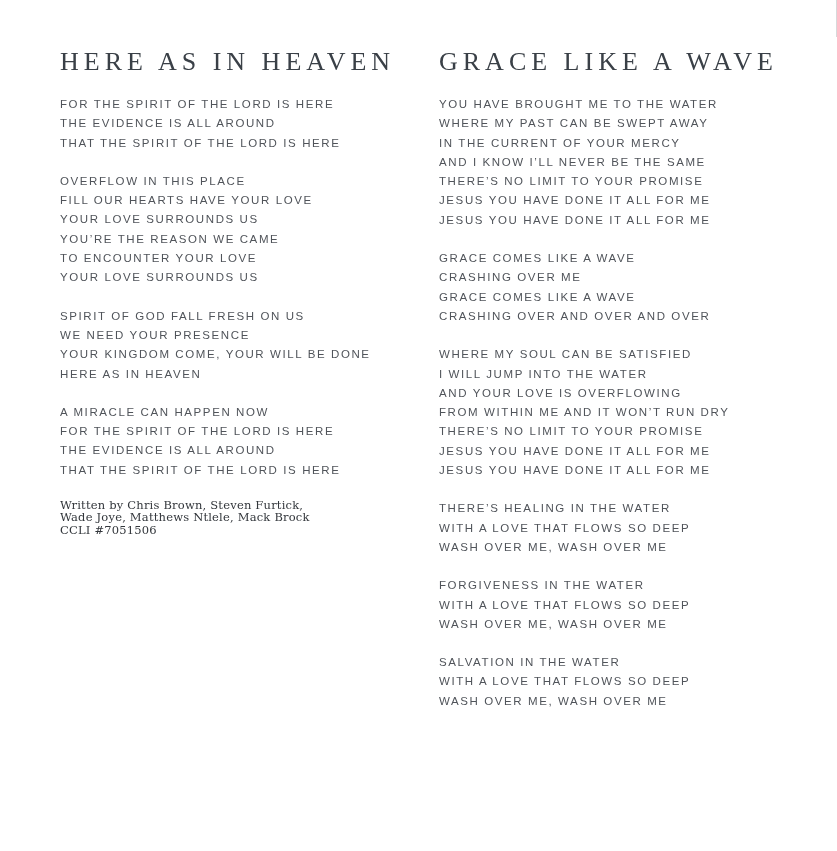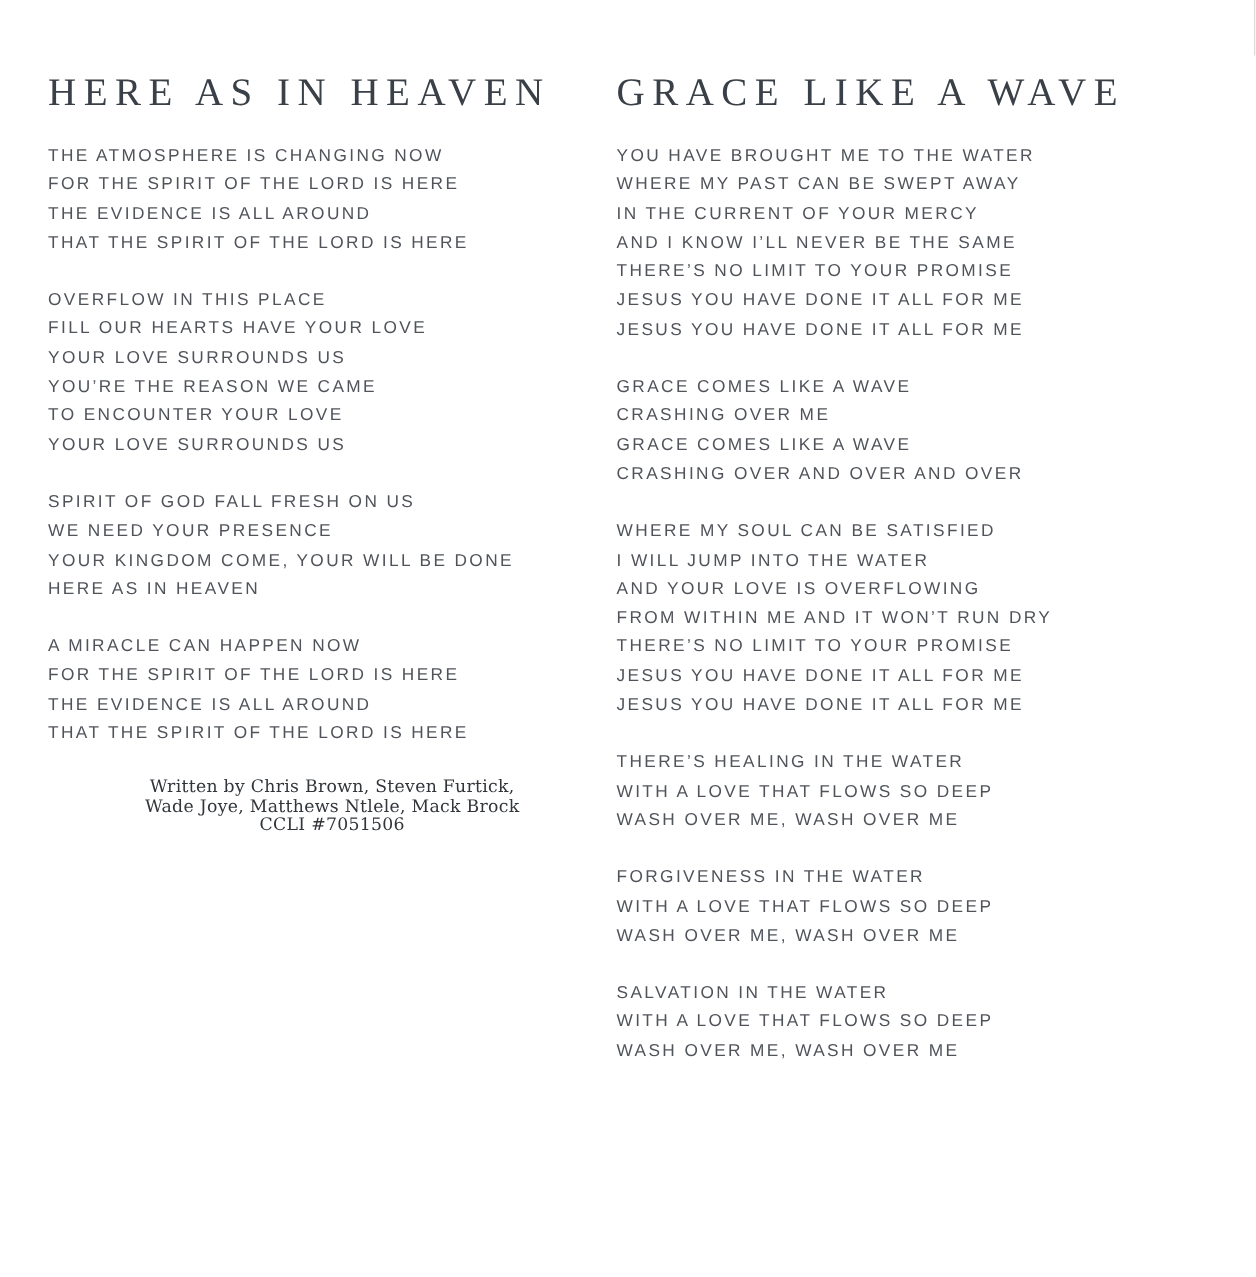--- a/index.html
+++ b/index.html
@@ -17,21 +17,21 @@
   body {
     width: 837px;
     height: 851px;
     position: relative;
     overflow: hidden;
     font-family: "Liberation Sans", sans-serif;
   }
   .page {
     position: absolute;
     inset: 0;
-    padding: 46px 0 0 32px;
+    padding: 46px 0 0 60px;
     background: var(--bg);
   }
   .edge-mark {
     position: absolute;
     top: 0;
     right: 0;
     width: 1px;
     height: 37px;
     background: var(--edge-color);
   }
@@ -60,21 +60,20 @@
   .line {
     font-family: "Liberation Sans", sans-serif;
     font-size: 11.5px;
     line-height: 19.3px;
     letter-spacing: 1.6px;
     color: var(--lyrics-color);
     white-space: nowrap;
   }
   .credits {
     margin-top: 13px;
-    text-align: center;
   }
   .credit-line {
     font-family: "DejaVu Serif", serif;
     font-size: 11.5px;
     line-height: 12.4px;
     letter-spacing: 0.2px;
     color: var(--credits-color);
     white-space: nowrap;
   }
 </style>
@@ -82,21 +81,20 @@
 <body>
 
 <div class="page">
   <div class="edge-mark"></div>
   <div class="columns">
 
     <section class="song-col left">
       <h1 class="song-title">HERE AS IN HEAVEN</h1>
       <div class="stanzas">
           <div class="stanza">
-            <div class="line">THE ATMOSPHERE IS CHANGING NOW</div>
             <div class="line">FOR THE SPIRIT OF THE LORD IS HERE</div>
             <div class="line">THE EVIDENCE IS ALL AROUND</div>
             <div class="line">THAT THE SPIRIT OF THE LORD IS HERE</div>
           </div>
           <div class="stanza">
             <div class="line">OVERFLOW IN THIS PLACE</div>
             <div class="line">FILL OUR HEARTS HAVE YOUR LOVE</div>
             <div class="line">YOUR LOVE SURROUNDS US</div>
             <div class="line">YOU’RE THE REASON WE CAME</div>
             <div class="line">TO ENCOUNTER YOUR LOVE</div>

